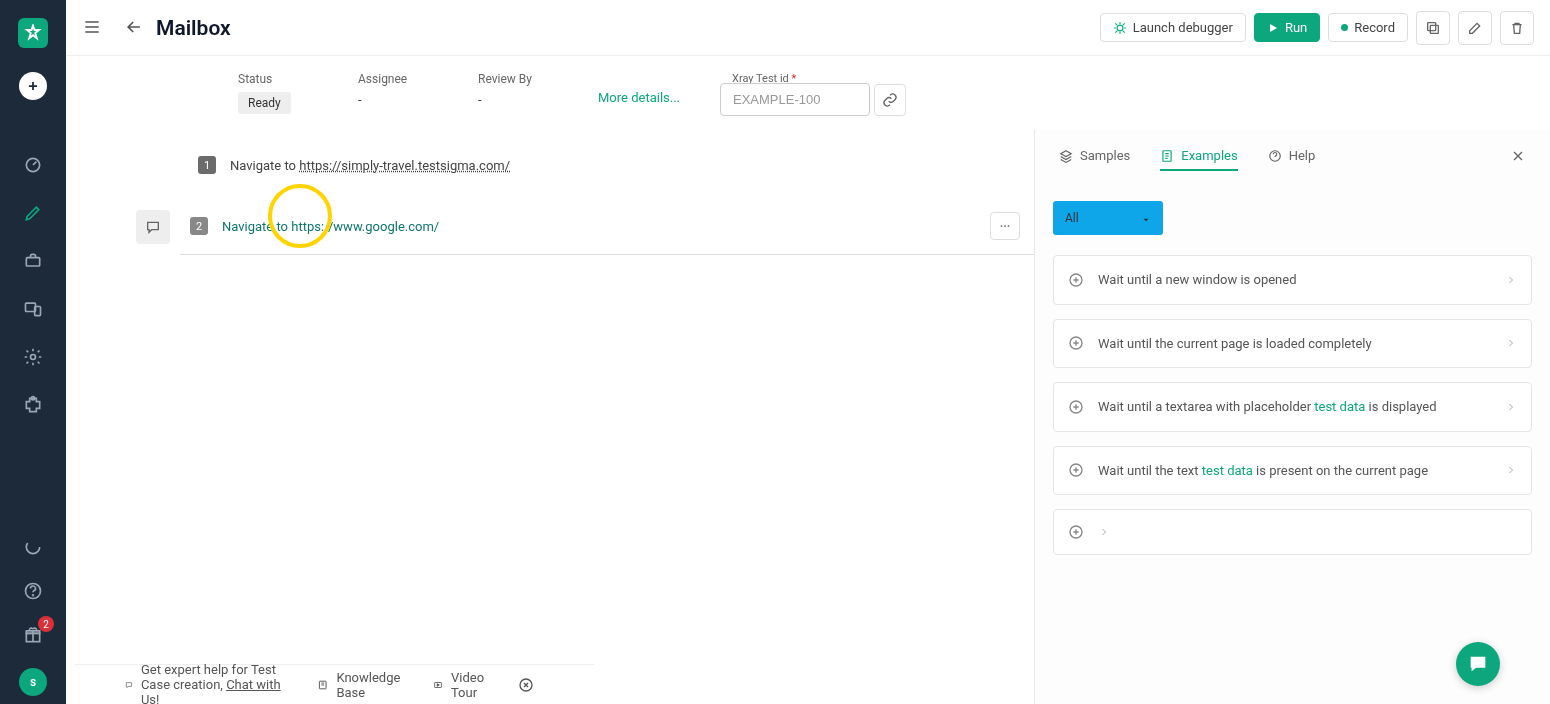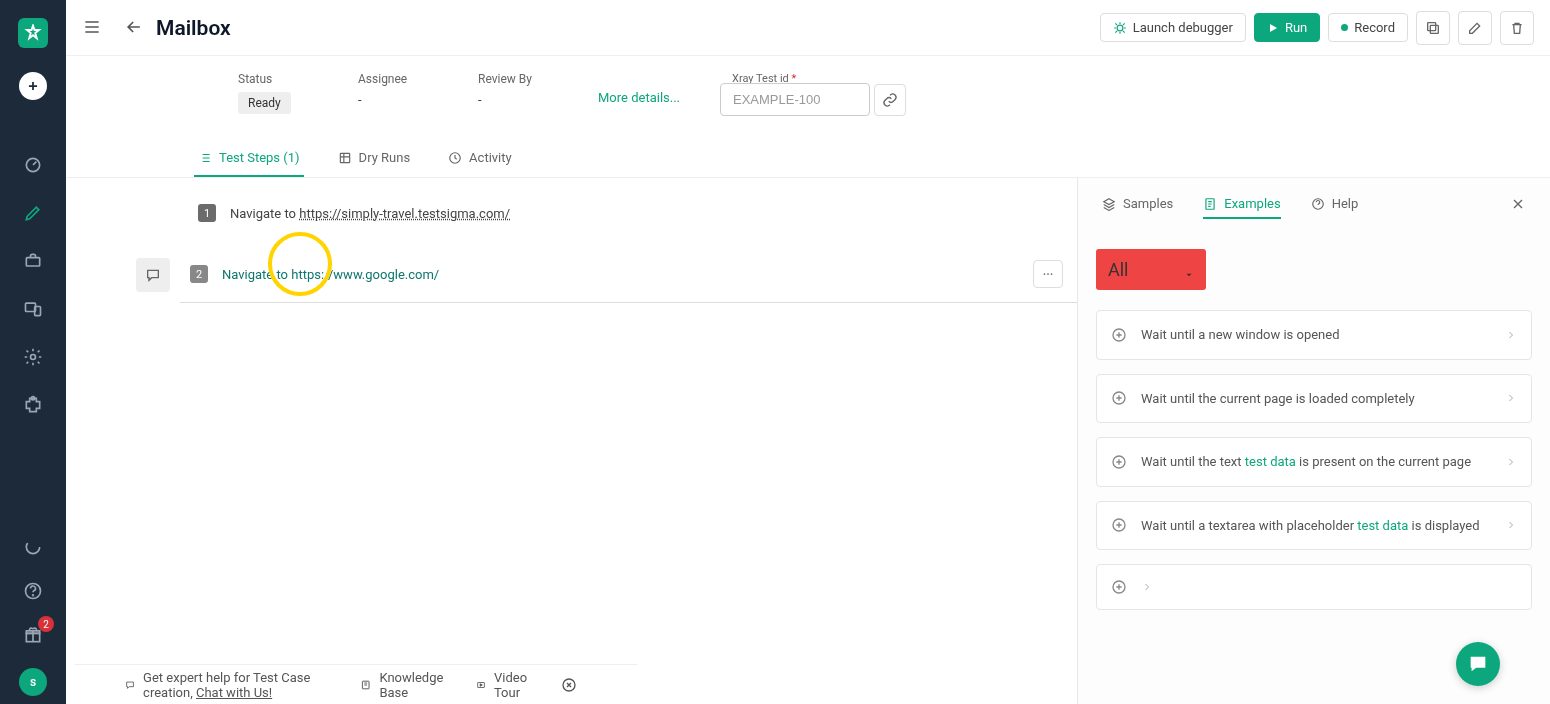--- a/index.html
+++ b/index.html
@@ -51,27 +51,27 @@
 .comment-btn { width: 34px; height: 34px; background: #eee; border-radius: 4px; display: flex; align-items: center; justify-content: center; margin-right: 10px; cursor: pointer; color: #666; }
 .step2 { flex: 1; display: flex; align-items: center; border-bottom: 1px solid #ddd; padding: 14px 14px 14px 10px; gap: 14px; position: relative; }
 .step2 .step-num { background: #888; }
 .step2-input { color: #0f766e; font-size: 13px; flex: 1; }
 .step2-more { border: 1px solid #ddd; width: 30px; height: 28px; border-radius: 4px; display: flex; align-items: center; justify-content: center; cursor: pointer; color: #666; }
 .highlight-circle { position: absolute; width: 64px; height: 64px; border: 4px solid #FFD400; border-radius: 50%; top: 54px; left: 202px; pointer-events: none; }
 .footer { position: absolute; bottom: 0; left: 9px; right: 440px; height: 40px; border-top: 1px solid #eee; display: flex; align-items: center; padding: 0 50px; gap: 28px; background: #fff; font-size: 13px; color: #555; }
 .footer .chat-link { text-decoration: underline; cursor: pointer; }
 .footer .f-item { display: flex; align-items: center; gap: 8px; cursor: pointer; }
 .footer .close-footer { margin-left: auto; margin-right: 10px; cursor: pointer; }
-.side-panel { width: 473px; border-left: 1px solid #e8e8e8; background: #fdfdfd; display: flex; flex-direction: column; padding: 18px 18px 0 18px; }
+.side-panel { width: 516px; border-left: 1px solid #e8e8e8; background: #fdfdfd; display: flex; flex-direction: column; padding: 18px 18px 0 18px; }
 .panel-tabs { display: flex; gap: 30px; padding: 0 6px 8px 6px; }
 .panel-tab { display: flex; align-items: center; gap: 7px; font-size: 13px; color: #666; cursor: pointer; padding-bottom: 6px; border-bottom: 2px solid transparent; }
 .panel-tab.active { color: #0DA77E; border-bottom-color: #0DA77E; }
 .panel-close { margin-left: auto; cursor: pointer; color: #666; }
 .filter-row { display: flex; gap: 10px; margin: 22px 0 20px 0; }
-.filter-select { flex: 0 0 110px; border: none; background: #ef4444; border-radius: 3px; padding: 10px 12px; display: flex; justify-content: space-between; align-items: flex-end; font-size: 18px; cursor: pointer; }
+.filter-select { flex: 0 0 110px; border: none; background: #0ea5e9; border-radius: 3px; padding: 10px 12px; display: flex; justify-content: space-between; align-items: flex-end; font-size: 12px; cursor: pointer; }
 .filter-search { flex: 1; border: none; background: #f2f2f2; border-radius: 3px; padding: 10px 12px; font-size: 13px; }
 .filter-search::placeholder { color: #999; }
 .action-list { display: flex; flex-direction: column; gap: 14px; overflow-y: auto; }
 .action-item { border: 1px solid #e5e5e5; border-radius: 4px; padding: 14px 14px; display: flex; align-items: center; gap: 14px; cursor: pointer; background: #fff; }
 .action-item .plus { color: #888; }
 .action-item .txt { flex: 1; font-size: 13px; color: #555; line-height: 1.5; }
 .action-item .txt .td { color: #0DA77E; }
 .action-item .chev { color: #aaa; }
 .chat-fab { position: absolute; bottom: 18px; right: 50px; width: 44px; height: 44px; background: #0DA77E; border-radius: 50%; display: flex; align-items: center; justify-content: center; color: #fff; cursor: pointer; box-shadow: 0 2px 8px rgba(0,0,0,0.2); }
 svg { display: block; }
@@ -223,42 +223,20 @@
           <input class="xray-input" placeholder="EXAMPLE-100" style="">
         </div>
         <div class="link-btn">
             <svg width="16" height="16" viewBox="0 0 24 24" fill="none" stroke="#666" stroke-width="2">
               <path d="M10 14a5 5 0 0 0 7 0l3-3a5 5 0 0 0-7-7l-1 1M14 10a5 5 0 0 0-7 0l-3 3a5 5 0 0 0 7 7l1-1"></path>
             </svg>
           </div>
       </div>
     </div>
 
-    <div class="tabs">
-      <div class="tab active">
-        <svg width="14" height="14" viewBox="0 0 24 24" fill="none" stroke="currentColor" stroke-width="2">
-            <path d="M8 6h12M8 12h12M8 18h12M4 6h.01M4 12h.01M4 18h.01"></path>
-          </svg>
-        <span>Test Steps (1)</span>
-      </div>
-      <div class="tab">
-        <svg width="14" height="14" viewBox="0 0 24 24" fill="none" stroke="currentColor" stroke-width="2">
-            <rect x="4" y="4" width="16" height="16" rx="1"></rect>
-            <path d="M4 10h16M10 4v16"></path>
-          </svg>
-        <span>Dry Runs</span>
-      </div>
-      <div class="tab">
-        <svg width="14" height="14" viewBox="0 0 24 24" fill="none" stroke="currentColor" stroke-width="2">
-            <circle cx="12" cy="12" r="9"></circle>
-            <path d="M12 7v5l3 2"></path>
-          </svg>
-        <span>Activity</span>
-      </div>
-    </div>
 
     <div class="content-row">
       <div class="steps-area">
         <div class="step-row">
           <span class="step-num">1</span>
           <span class="step-text"><span>Navigate to </span><span class="step-link">https://simply-travel.testsigma.com/</span></span>
         </div>
         <div class="step2-wrap">
           <div class="comment-btn">
               <svg width="16" height="16" viewBox="0 0 24 24" fill="none" stroke="currentColor" stroke-width="2">
@@ -374,35 +352,35 @@
                 </svg>
               </span>
   </div>
             <div class="action-item">
     <span class="plus">
                 <svg width="16" height="16" viewBox="0 0 24 24" fill="none" stroke="currentColor" stroke-width="2">
                   <circle cx="12" cy="12" r="9"></circle>
                   <path d="M12 8v8M8 12h8"></path>
                 </svg>
               </span>
-    <span class="txt">Wait until the text <span class="td">test data</span> is present on the current page</span>
+    <span class="txt">Wait until a textarea with placeholder <span class="td">test data</span> is displayed</span>
     <span class="chev">
                 <svg width="12" height="12" viewBox="0 0 24 24" fill="none" stroke="currentColor" stroke-width="2">
                   <path d="M9 6l6 6-6 6"></path>
                 </svg>
               </span>
   </div>
             <div class="action-item">
     <span class="plus">
                 <svg width="16" height="16" viewBox="0 0 24 24" fill="none" stroke="currentColor" stroke-width="2">
                   <circle cx="12" cy="12" r="9"></circle>
                   <path d="M12 8v8M8 12h8"></path>
                 </svg>
               </span>
-    <span class="txt">Wait until a textarea with placeholder <span class="td">test data</span> is displayed</span>
+    <span class="txt">Wait until the text <span class="td">test data</span> is present on the current page</span>
     <span class="chev">
                 <svg width="12" height="12" viewBox="0 0 24 24" fill="none" stroke="currentColor" stroke-width="2">
                   <path d="M9 6l6 6-6 6"></path>
                 </svg>
               </span>
   </div>
             <div class="action-item">
     <span class="plus">
                 <svg width="16" height="16" viewBox="0 0 24 24" fill="none" stroke="currentColor" stroke-width="2">
                   <circle cx="12" cy="12" r="9"></circle>

